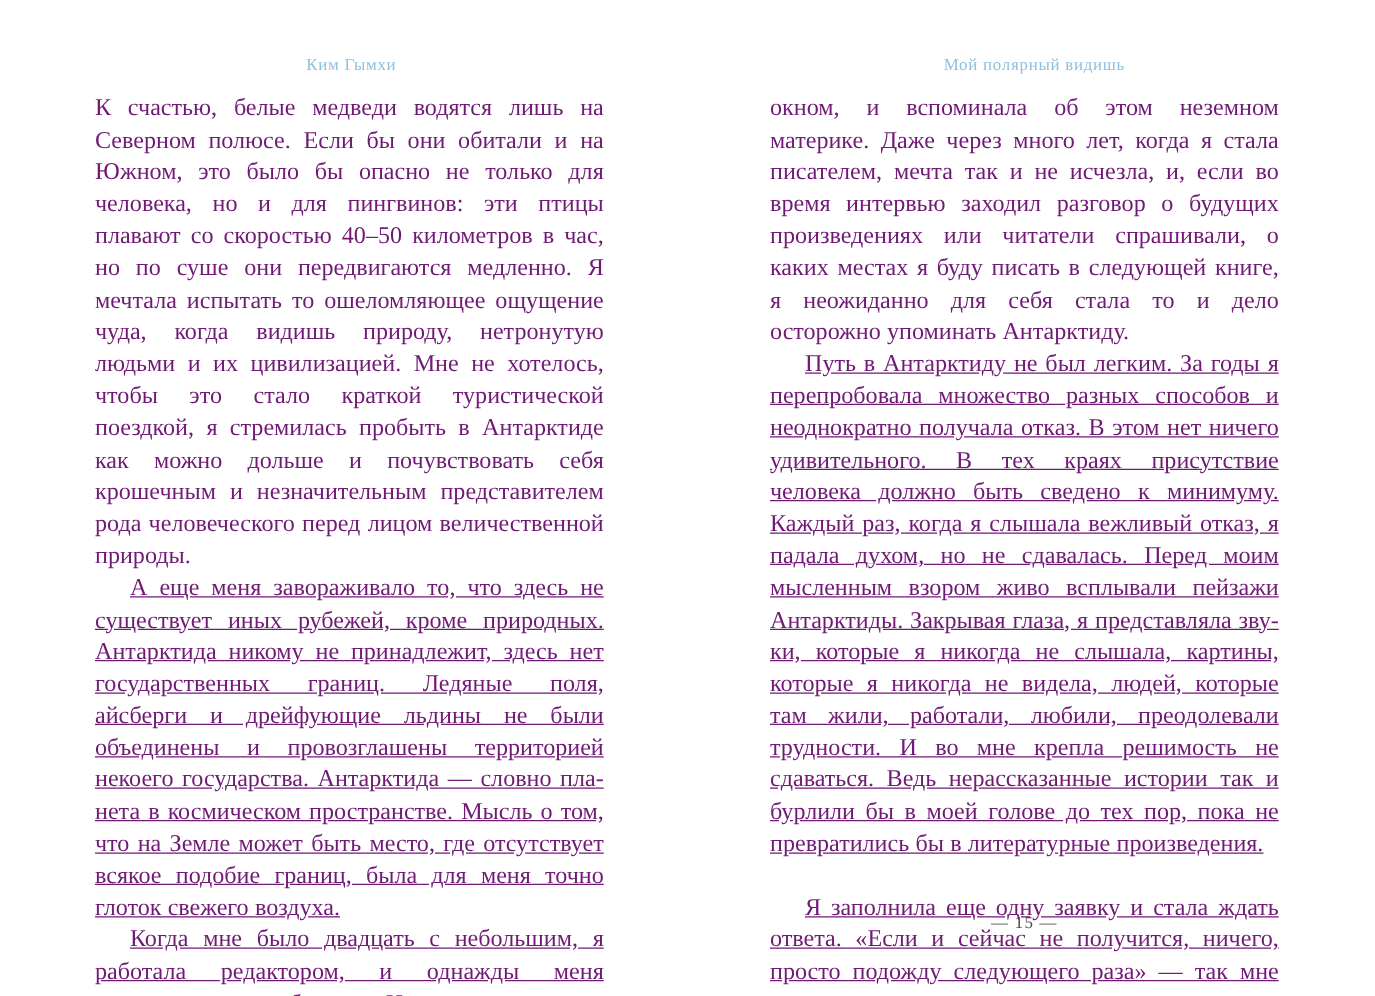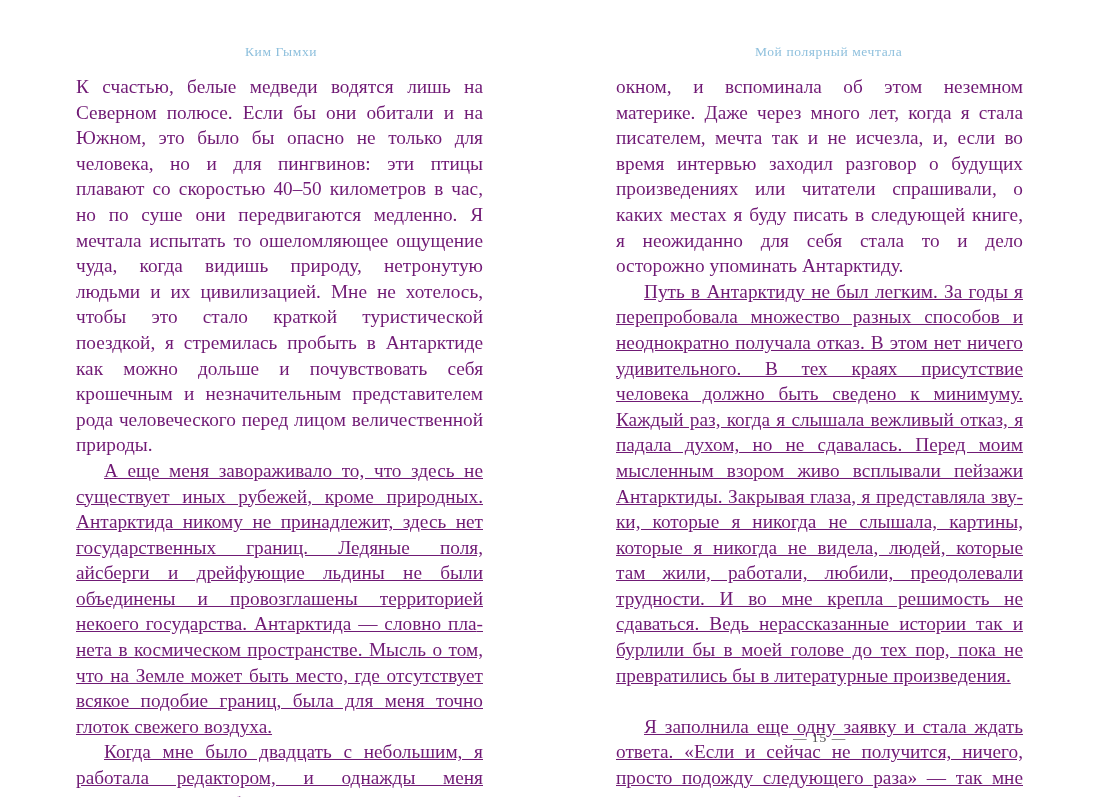--- a/index.html
+++ b/index.html
@@ -75,21 +75,21 @@
   .folio.left  { left: 76px; }
   .folio.right { left: 616px; }
 </style>
 </head>
 <body>
 
 <div class="spread">
 
   <div class="running-head left">Ким Гымхи</div>
 
-  <div class="running-head right">Мой полярный мечтала</div>
+  <div class="running-head right">Мой полярный видишь</div>
 
   <div class="page left">
     <p class="para no-indent">К счастью, белые медведи водятся лишь на Север­ном полюсе. Если бы они обитали и на Южном, это было бы опасно не только для человека, но и для пинг­винов: эти птицы плавают со скоростью 40–50 кило­метров в час, но по суше они передвигаются медлен­но. Я мечтала испытать то ошеломляющее ощущение чуда, когда видишь природу, нетронутую людьми и их цивилизацией. Мне не хотелось, чтобы это ста­ло краткой туристической поездкой, я стремилась пробыть в Антарктиде как можно дольше и почув­ствовать себя крошечным и незначительным пред­ставителем рода человеческого перед лицом величе­ственной природы.</p>
     <p class="para">А еще меня завораживало то, что здесь не суще­ствует иных рубежей, кроме природных. Антарктида никому не принадлежит, здесь нет государственных границ. Ледяные поля, айсберги и дрейфующие льди­ны не были объединены и провозглашены террито­рией некоего государства. Антарктида — словно пла­нета в космическом пространстве. Мысль о том, что на Земле может быть место, где отсутствует всякое подобие границ, была для меня точно глоток свеже­го воздуха.</p>
     <p class="para">Когда мне было двадцать с небольшим, я работа­ла редактором, и однажды меня отправили по рабо­те в Институт полярных исследований, расположен­ный в Инчхоне. Истории об Антарктиде разожгли мой интерес, который я и прежде испытывала к это­му месту. Автобус Инчхон — Сеул вез меня домой по темной скоростной автомагистрали Кёнин, а я смот­рела на гладкую, как лед, темноту, пролетающую за</p>
   </div>
 
   <div class="page right">
     <p class="para no-indent">окном, и вспоминала об этом неземном материке. Даже через много лет, когда я стала писателем, меч­та так и не исчезла, и, если во время интервью захо­дил разговор о будущих произведениях или читатели спрашивали, о каких местах я буду писать в следую­щей книге, я неожиданно для себя стала то и дело осторожно упоминать Антарктиду.</p>
     <p class="para">Путь в Антарктиду не был легким. За годы я пере­пробовала множество разных способов и неодно­кратно получала отказ. В этом нет ничего удивитель­ного. В тех краях присутствие человека должно быть сведено к минимуму. Каждый раз, когда я слышала вежливый отказ, я падала духом, но не сдавалась. Пе­ред моим мысленным взором живо всплывали пейза­жи Антарктиды. Закрывая глаза, я представляла зву­ки, которые я никогда не слышала, картины, которые я никогда не видела, людей, которые там жили, ра­ботали, любили, преодолевали трудности. И во мне крепла решимость не сдаваться. Ведь нерассказанные истории так и бурлили бы в моей голове до тех пор, пока не превратились бы в литературные произве­дения.</p>

